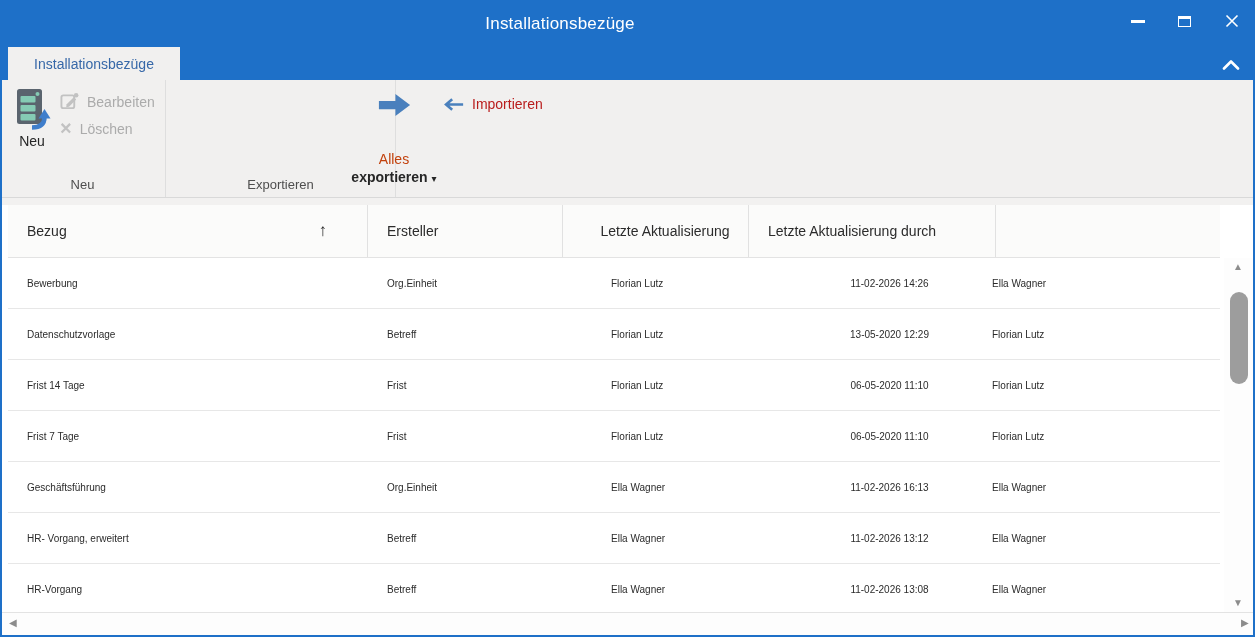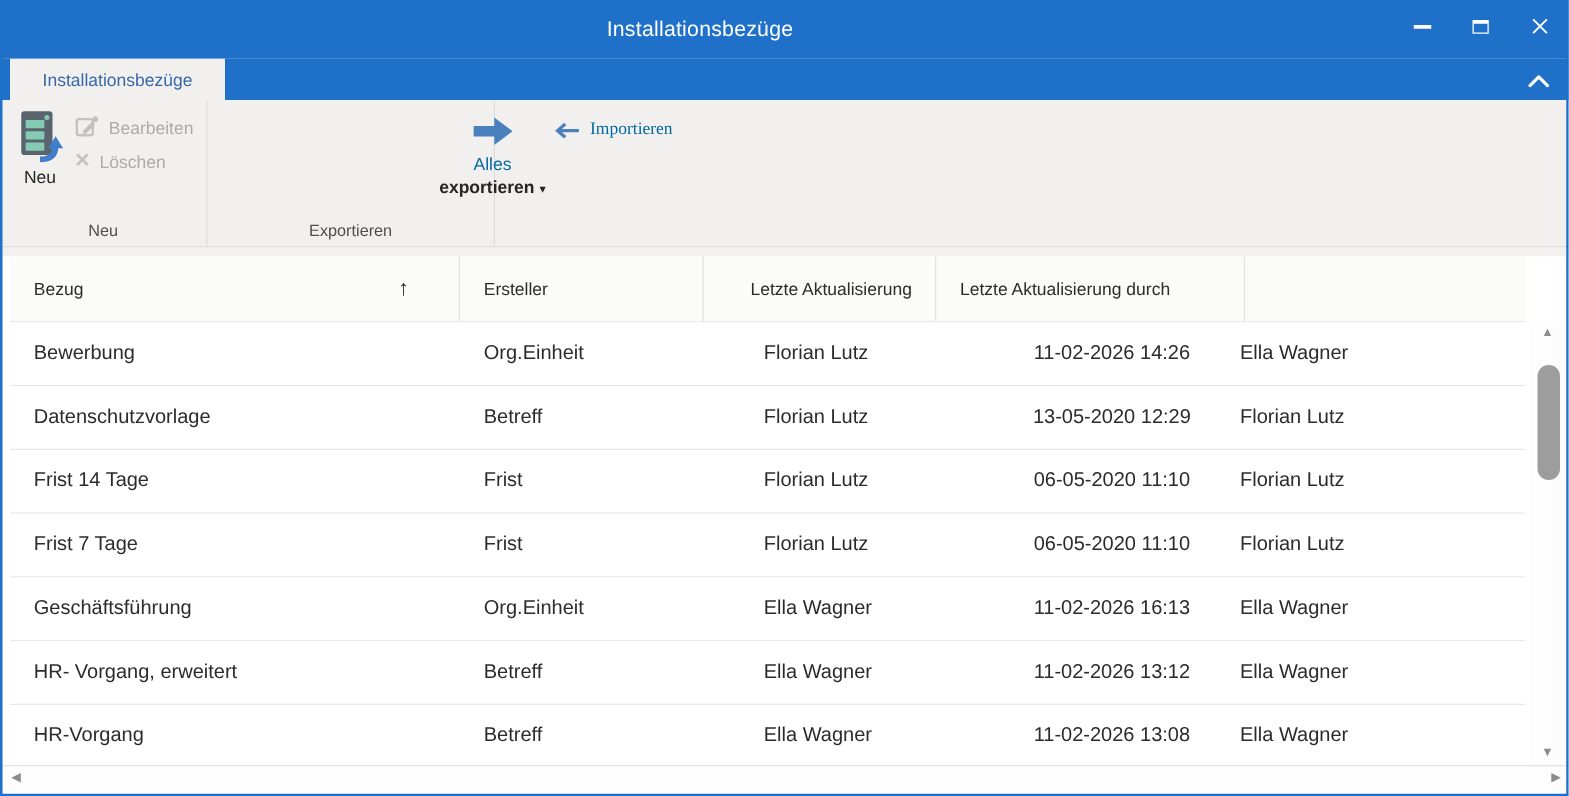--- a/index.html
+++ b/index.html
@@ -38,43 +38,43 @@
   .btn-neu { left:6px; top:8px; width:52px; }
   .btn-neu .lbl { margin-top:3px; font-size:14px; color:#262626; }
 
   .smallbtn { position:absolute; left:60px; display:flex; align-items:center; gap:8px;
               font-size:14px; color:#ABABAB; }
   .smallbtn.edit { top:12px;text-align:right; }
   .smallbtn.del  { top:40px; }
   .del-x { font-size:20px; font-weight:bold; color:#C2C2C2; line-height:17px; }
 
   .btn-exportall { left:175px; top:12px; width:106px; }
-  .btn-exportall .lbl1 { margin-top:4px; font-size:14px; color:#0369a1; line-height:18px; }
+  .btn-exportall .lbl1 { margin-top:32px; font-size:14px; color:#c2410c; line-height:18px; }
   .btn-exportall .lbl2 { font-size:14px; color:#262626; line-height:18px;font-weight:bold; }
   .caret { font-size:10px; color:#262626; margin-left:4px; }
 
   .btn-import { position:absolute; left:277px; top:16px; display:flex; align-items:center; gap:8px;
-                font-size:14px; color:#0369a1;font-family:Liberation Serif, serif; }
+                font-size:14px; color:#b91c1c; }
 
   
   .ribbon-gap { position:absolute; top:198px; left:0; right:0; height:7px; background:#F2F1F0; }
   .table-left-border { position:absolute; left:8px; top:205px; width:1px; height:407px; background:#DCDCDC; }
 
   .thead { position:absolute; top:205px; left:8px; width:1212px; height:53px; display:flex;
            background:#FBFBFA; border-bottom:1px solid #E3E3E3; }
   .hcell { display:flex; align-items:center; padding-left:19px; font-size:14px; color:#2B2B2B;
            border-right:1px solid #E1E1E1; }
   .hcell.c0 { justify-content:space-between; padding-right:40px; }
   .sort-arrow { font-size:17px; color:#2B2B2B; }
 
   .c0 { width:360px; } .c1 { width:224px; } .c2 { width:195px; } .c3 { width:186px;justify-content:center; } .c4 { width:247px;text-align:center; }
 
   .tbody { position:absolute; top:258px; left:8px; width:1212px; height:354px; overflow:hidden; background:#fff; }
   .trow { height:51px; display:flex; border-bottom:1px solid #E7E7E7; background:#fff; }
-  .tcell { display:flex; align-items:center; padding-left:19px; font-size:16px; color:#2B2B2B;
+  .tcell { display:flex; align-items:center; padding-left:19px; font-size:10px; color:#2B2B2B;
            overflow:hidden; white-space:nowrap; }
 
   
   .tri { color:#8C8C8C; font-size:10px; line-height:10px; }
   .vscroll-track { position:absolute; left:1224px; top:258px; width:29px; height:354px; background:#FDFDFD; }
   .scroll-up   { position:absolute; left:1233px; top:262px; }
   .scroll-down { position:absolute; left:1233px; top:598px; }
   .vthumb { position:absolute; left:1230px; top:292px; width:18px; height:92px;
             background:#9D9D9D; border-radius:9px; }
   .hscroll { position:absolute; left:0; right:0; top:612px; height:23px; background:#FDFDFD;

